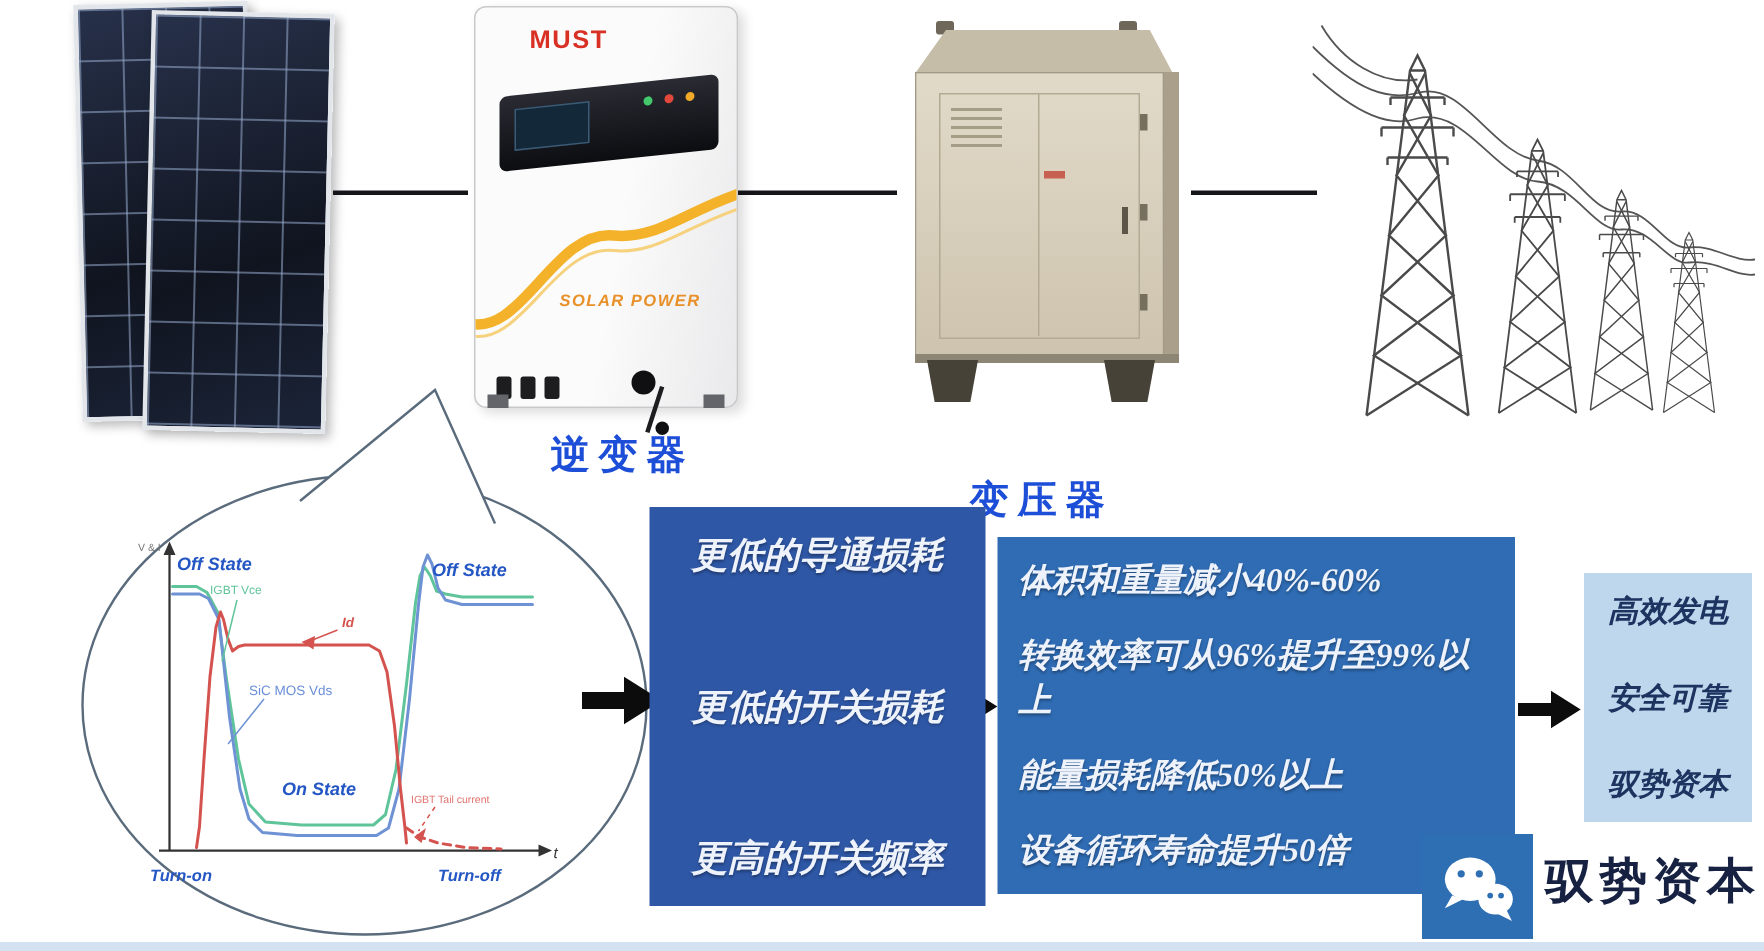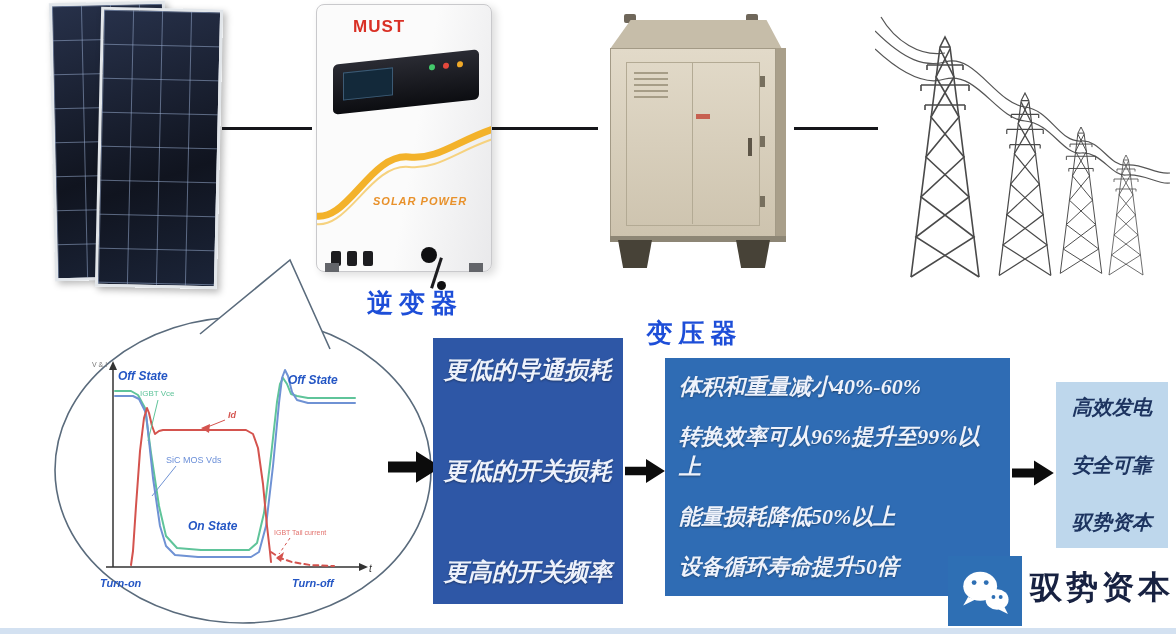--- a/index.html
+++ b/index.html
@@ -79,21 +79,21 @@
 
   
   .flow-arrow{fill:#0c0c0c;}
   .a1{left:388px;top:448px;width:56px;height:38px;}
   .a2{left:625px;top:455px;width:42px;height:32px;}
   .a3{left:1012px;top:457px;width:44px;height:32px;}
 
   .bbox{display:flex;flex-direction:column;justify-content:space-between;
     font-family:"Liberation Serif",serif;font-weight:700;font-style:italic;color:#eef2fb;
     text-shadow:0 1px 2px rgba(0,0,0,.35);}
-  .box1{left:433px;top:338px;width:190px;height:266px;background:var(--box1-bg);
+  .box1{left:433px;top:338px;width:224px;height:266px;background:var(--box1-bg);
     padding:16px 4px;box-sizing:border-box;font-size:24px;text-align:center;}
   .box2{left:665px;top:358px;width:345px;height:238px;background:var(--box2-bg);
     padding:14px 14px;box-sizing:border-box;font-size:22px;text-align:left;}
   .box3{left:1056px;top:382px;width:112px;height:166px;background:var(--box3-bg);
     padding:12px 2px;box-sizing:border-box;font-size:20px;text-align:center;
     color:var(--box3-text);text-shadow:none;}
 
   
   .wechat{left:948px;top:556px;width:74px;height:70px;background:var(--wechat-bg);
     display:flex;align-items:center;justify-content:center;}

